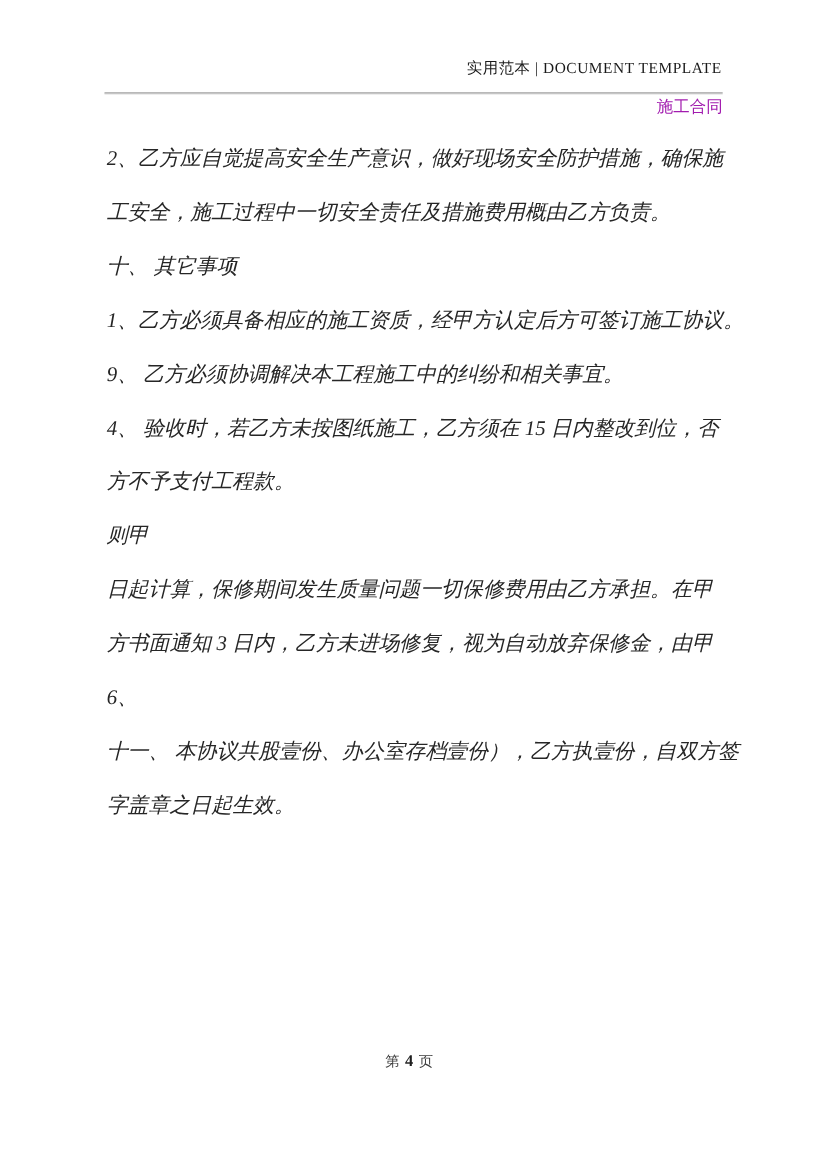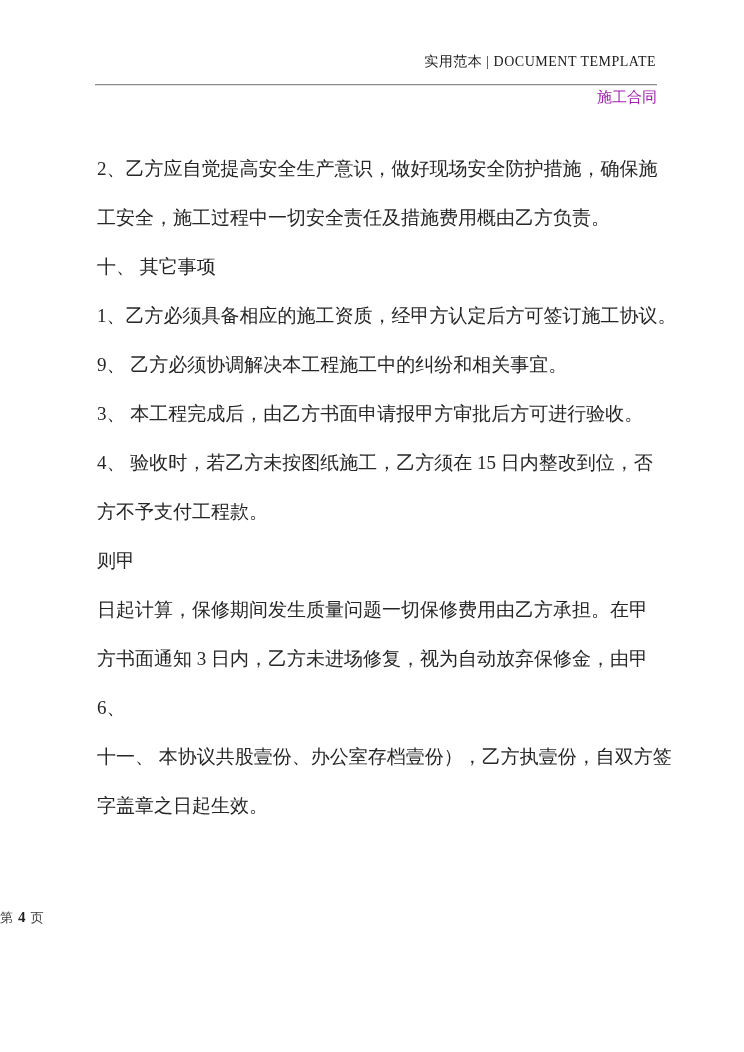--- a/index.html
+++ b/index.html
@@ -36,39 +36,40 @@
   .doc-type {
     position: absolute;
     top: 88px;
     right: 87px;
     font-size: 15px;
     color: #a21caf;
     white-space: nowrap;
   }
   .doc-body {
     position: absolute;
-    top: 144px;
+    top: 120px;
     left: 97px;
     width: 562px;
+    font-style: italic;
   }
   .body-line {
     height: 49px;
     line-height: 49px;
     font-size: 19px;
     color: #262626;
     white-space: nowrap;
   }
   .page-footer {
     position: absolute;
-    top: 902px;
+    top: 950px;
     left: 0;
     width: 744px;
     height: 30px;
     line-height: 30px;
-    text-align: left;
+    text-align: center;
     font-size: 13px;
     color: #3c3c3c;
   }
   .page-footer .pagenum {
     font-weight: bold;
     font-size: 15px;
     color: #1f1f1f;
     padding: 0 5px;
   }
 </style>
@@ -82,21 +83,20 @@
   <div class="header-rule"></div>
 
   <div class="doc-type">施工合同</div>
 
   <div class="doc-body">
     <div class="body-line">2、乙方应自觉提高安全生产意识，做好现场安全防护措施，确保施</div>
     <div class="body-line">工安全，施工过程中一切安全责任及措施费用概由乙方负责。</div>
     <div class="body-line">十、 其它事项</div>
     <div class="body-line">1、乙方必须具备相应的施工资质，经甲方认定后方可签订施工协议。</div>
     <div class="body-line">9、 乙方必须协调解决本工程施工中的纠纷和相关事宜。</div>
-    <div class="body-line">3、 本工程完成后，由乙方书面申请报甲方审批后方可进行验收。</div>
     <div class="body-line">4、 验收时，若乙方未按图纸施工，乙方须在 15 日内整改到位，否</div>
     <div class="body-line">方不予支付工程款。</div>
     <div class="body-line">则甲</div>
     <div class="body-line">日起计算，保修期间发生质量问题一切保修费用由乙方承担。在甲</div>
     <div class="body-line">方书面通知 3 日内，乙方未进场修复，视为自动放弃保修金，由甲</div>
     <div class="body-line">6、</div>
     <div class="body-line">十一、 本协议共股壹份、办公室存档壹份），乙方执壹份，自双方签</div>
     <div class="body-line">字盖章之日起生效。</div>
   </div>
 

